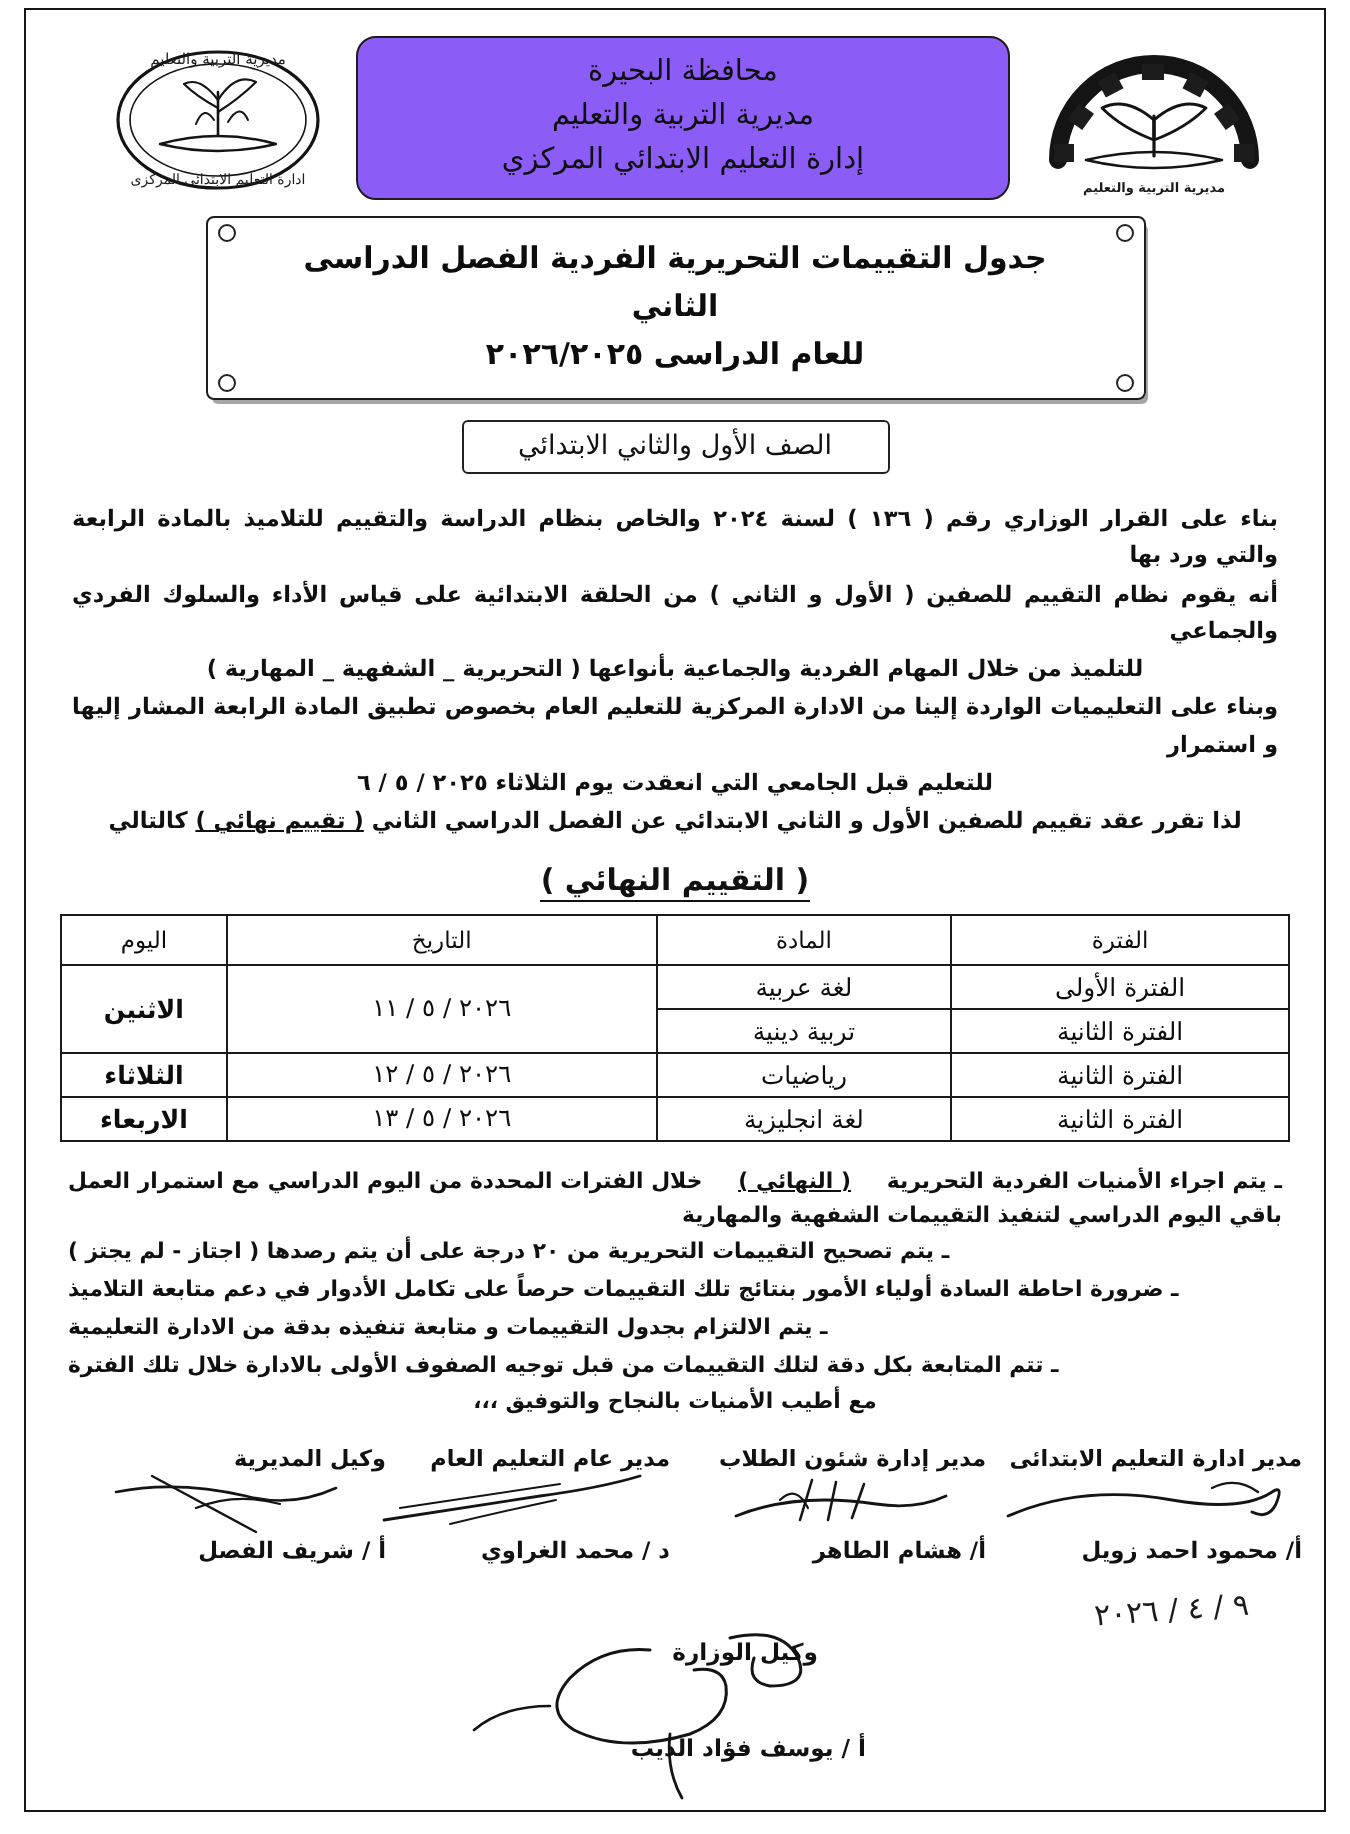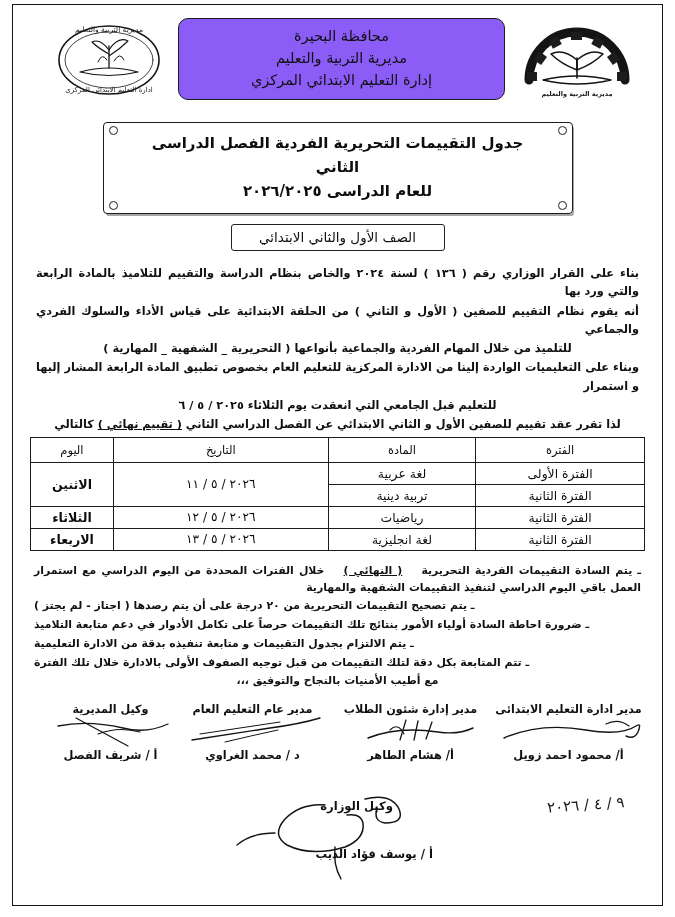--- a/index.html
+++ b/index.html
@@ -79,21 +79,21 @@
   .header-box div {
     font-size: 14.5px;
     line-height: 1.5;
     font-weight: normal;
     color: #0f0f0f;
   }
 
   
   .title-plaque {
     position: relative;
-    margin: 14px auto 0 auto;
+    margin: 0 auto 0 auto;
     width: 470px;
     border: 1.4px solid #1c1c1c;
     border-radius: 4px;
     padding: 8px 26px 10px 26px;
     text-align: center;
     box-sizing: border-box;
     box-shadow: 2px 3px 0 -1px rgba(0,0,0,.35);
   }
   .title-plaque .knob {
     position: absolute;
@@ -213,21 +213,21 @@
 
   
   .sig-row {
     position: relative;
     margin-top: 16px;
     height: 86px;
   }
   .sig-col {
     position: absolute;
     top: 0;
-    text-align: center;
+    text-align: right;
     width: 165px;
   }
   .sig-col .title {
     font-size: 11.2px;
     font-weight: bold;
     white-space: nowrap;
   }
   .sig-col .scribble {
     height: 32px;
     position: relative;
@@ -242,21 +242,21 @@
   .sig-c { right: 310px; }
   .sig-d { right: 452px; }
 
   .sig-bottom {
     position: relative;
     margin-top: 6px;
     height: 120px;
   }
   .sig-bottom .title {
     position: absolute;
-    right: 252px;
+    right: 236px;
     top: 4px;
     font-size: 11.6px;
     font-weight: bold;
   }
   .sig-bottom .name {
     position: absolute;
     right: 212px;
     top: 52px;
     font-size: 11.6px;
     font-weight: bold;
@@ -343,20 +343,23 @@
     <p class="c">للتلميذ من خلال المهام الفردية والجماعية بأنواعها ( التحريرية _ الشفهية _ المهارية )</p>
     <p class="j">وبناء على التعليميات الواردة إلينا من الادارة المركزية للتعليم العام بخصوص تطبيق المادة الرابعة المشار إليها و استمرار</p>
     <p class="c">للتعليم قبل الجامعي التي انعقدت يوم الثلاثاء ٢٠٢٥ / ٥ / ٦</p>
     <p class="c">
       <span>لذا تقرر عقد تقييم للصفين الأول و الثاني الابتدائي عن الفصل الدراسي الثاني</span>
       <span class="u-ink">( تقييم نهائي )</span>
       <span>كالتالي</span>
     </p>
   </div>
 
+  <div class="final-heading">
+    <span>( التقييم النهائي )</span>
+  </div>
 
   <table class="sched">
     <colgroup>
       <col class="c-period">
         <col class="c-subj">
         <col class="c-date">
         <col class="c-day">
     </colgroup>
     <thead>
       <tr>
@@ -387,21 +390,21 @@
         <td>الفترة الثانية</td>
         <td>لغة انجليزية</td>
         <td class="date">٢٠٢٦ / ٥ / ١٣</td>
         <td class="day">الاربعاء</td>
       </tr>
     </tbody>
   </table>
 
   <div class="notes">
     <div class="note n1">
-      <span>ـ يتم السادة التقييمات الفردية التحريرية</span>
+      <span>ـ يتم اجراء الأمنيات الفردية التحريرية</span>
       <span class="box-inline">( النهائي )</span>
       <span>خلال الفترات المحددة من اليوم الدراسي مع استمرار العمل باقي</span>
       <span>اليوم الدراسي لتنفيذ التقييمات الشفهية والمهارية</span>
     </div>
     <div class="note rt">ـ يتم تصحيح التقييمات التحريرية من ٢٠ درجة على أن يتم رصدها ( اجتاز - لم يجتز )</div>
     <div class="note rt">ـ ضرورة احاطة السادة أولياء الأمور بنتائج تلك التقييمات حرصاً على تكامل الأدوار في دعم متابعة التلاميذ</div>
     <div class="note rt">ـ يتم الالتزام بجدول التقييمات و متابعة تنفيذه بدقة من الادارة التعليمية</div>
     <div class="note rt">ـ تتم المتابعة بكل دقة لتلك التقييمات من قبل توجيه الصفوف الأولى بالادارة خلال تلك الفترة</div>
     <div class="closing">مع أطيب الأمنيات بالنجاح والتوفيق ،،،</div>
   </div>

